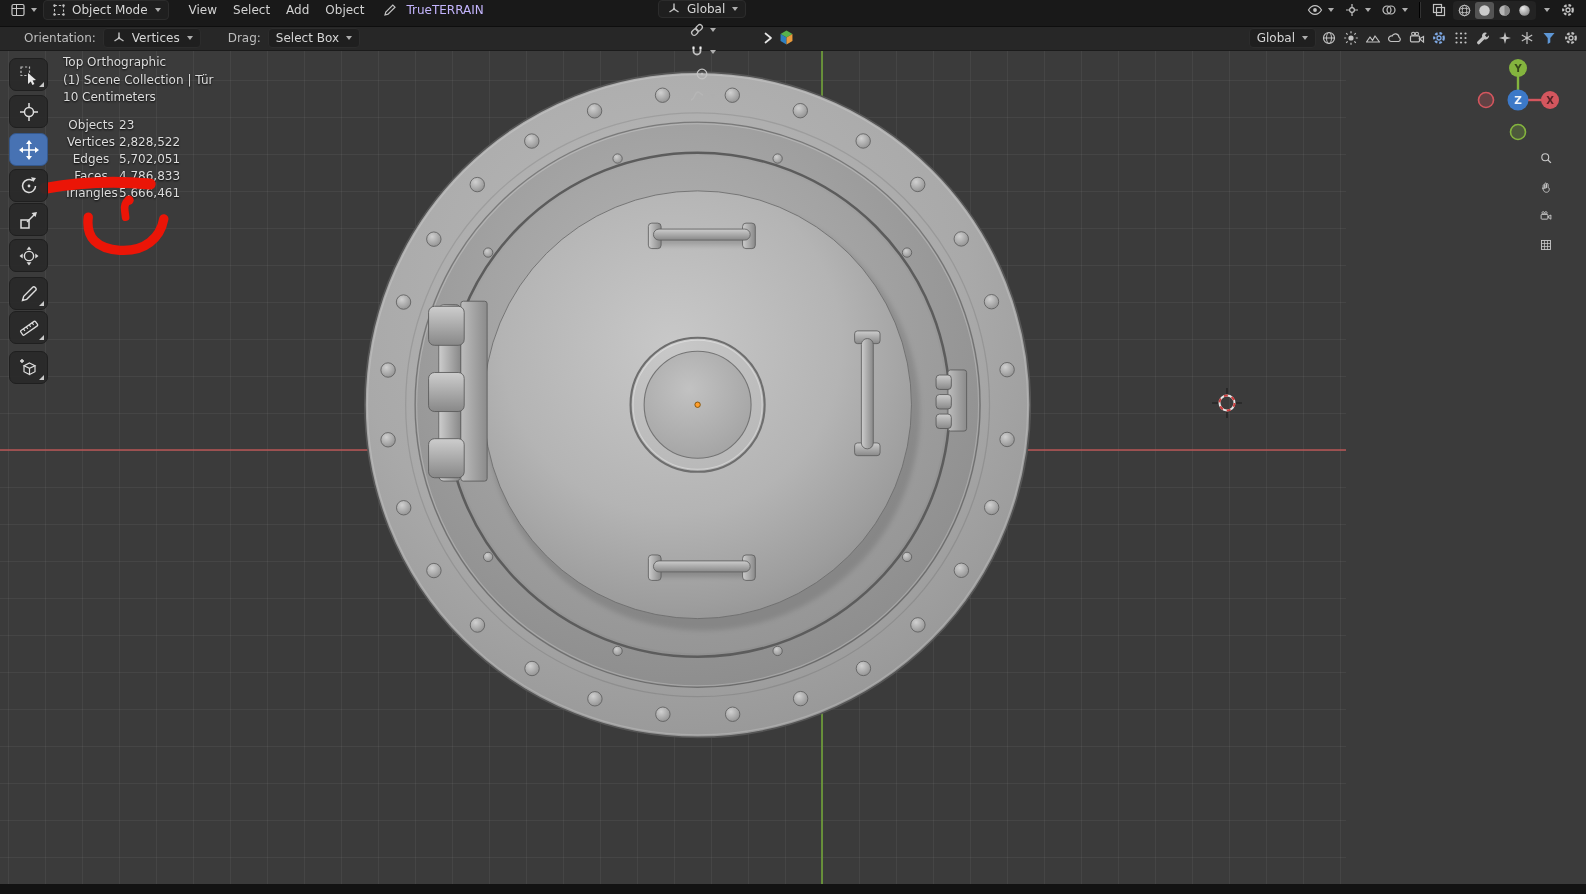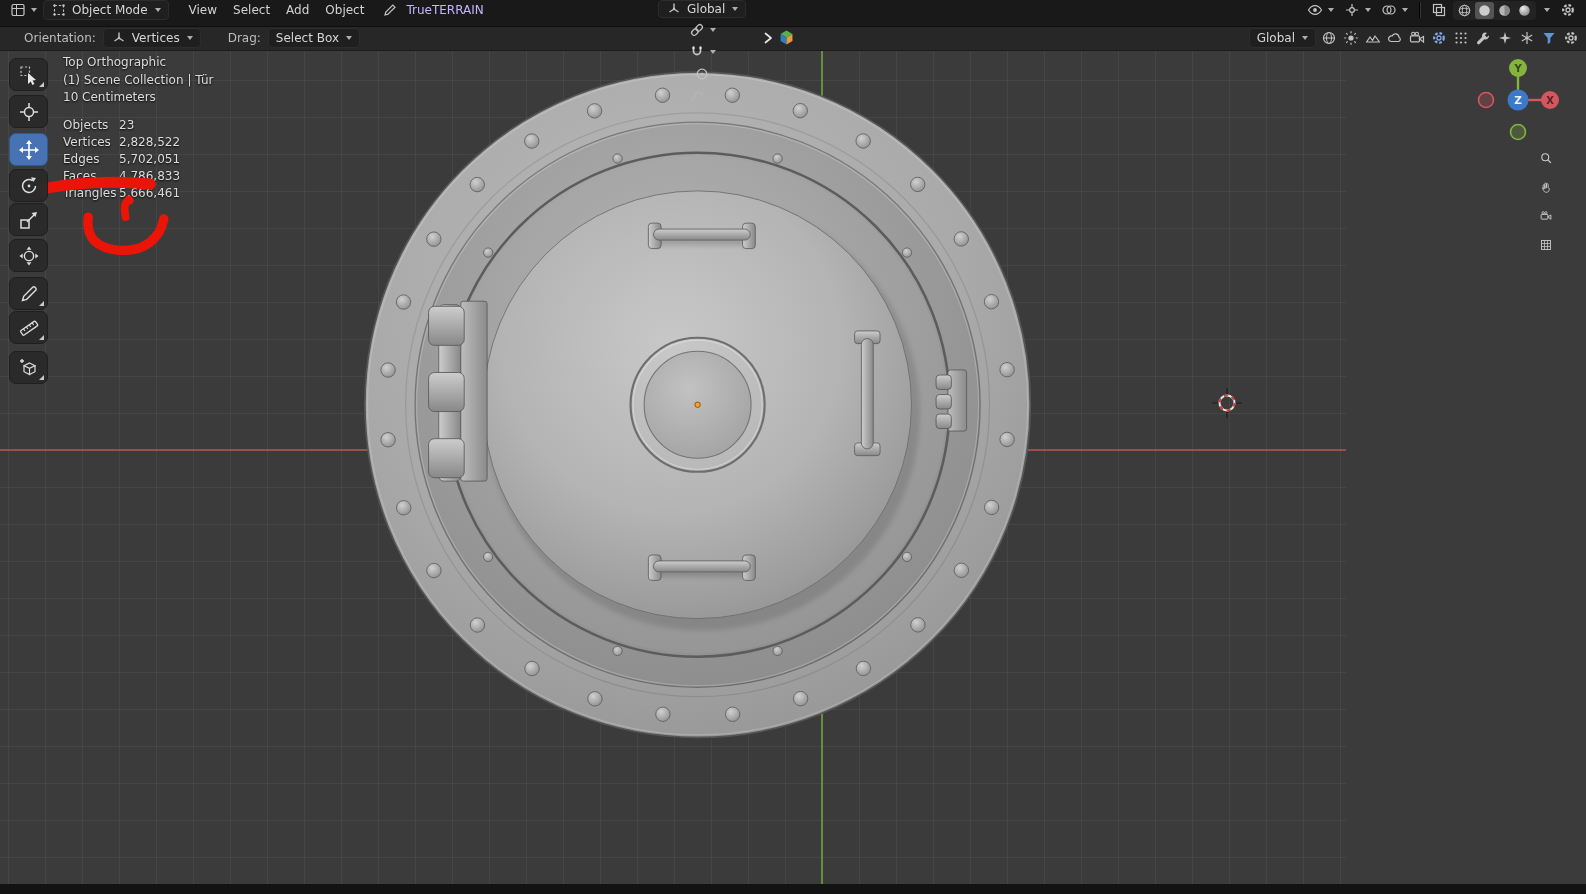--- a/index.html
+++ b/index.html
@@ -42,21 +42,21 @@
                      linear-gradient(to bottom,rgba(255,255,255,.05) 1px,transparent 1px);
     background-size:37px 37px;background-position:8px 30px;z-index:1;}
   .axis-x{position:absolute;left:0;right:0;top:399px;height:1.6px;background:rgba(185,85,85,.75);z-index:2;}
   .axis-y{position:absolute;top:0;bottom:0;left:821px;width:1.6px;background:rgba(110,158,58,.85);z-index:2;}
   .hatchsvg{position:absolute;inset:0;z-index:3;}
   .cursor3d{position:absolute;left:1209px;top:335px;width:36px;height:36px;z-index:4;}
   .anno{position:absolute;inset:0;z-index:6;pointer-events:none;}
   
   .vp-text{position:absolute;left:63px;top:4px;z-index:5;color:#dcdcdc;
            text-shadow:0 1px 2px rgba(0,0,0,.9);line-height:17.5px;}
-  .stats{margin-top:10px;}
+  .stats{margin-top:10px;text-align:center;}
   .srow{display:flex;line-height:17px;}
   .sl{width:56px;}
   
   .tools{position:absolute;left:0;top:0;z-index:7;}
   .tool{position:absolute;left:9px;width:39px;height:33px;background:rgba(41,41,41,.94);
         border:1px solid #1f1f1f;border-radius:7px;display:flex;align-items:center;justify-content:center;cursor:pointer;padding:0;}
   .tool.active{background:#4772b3;border-color:#35588c;}
   .has-sub::after{content:'';position:absolute;right:3px;bottom:3px;border-style:solid;
         border-width:0 0 5px 5px;border-color:transparent transparent #c9c9c9 transparent;}
   .i22{width:22px;height:22px;display:block;}

